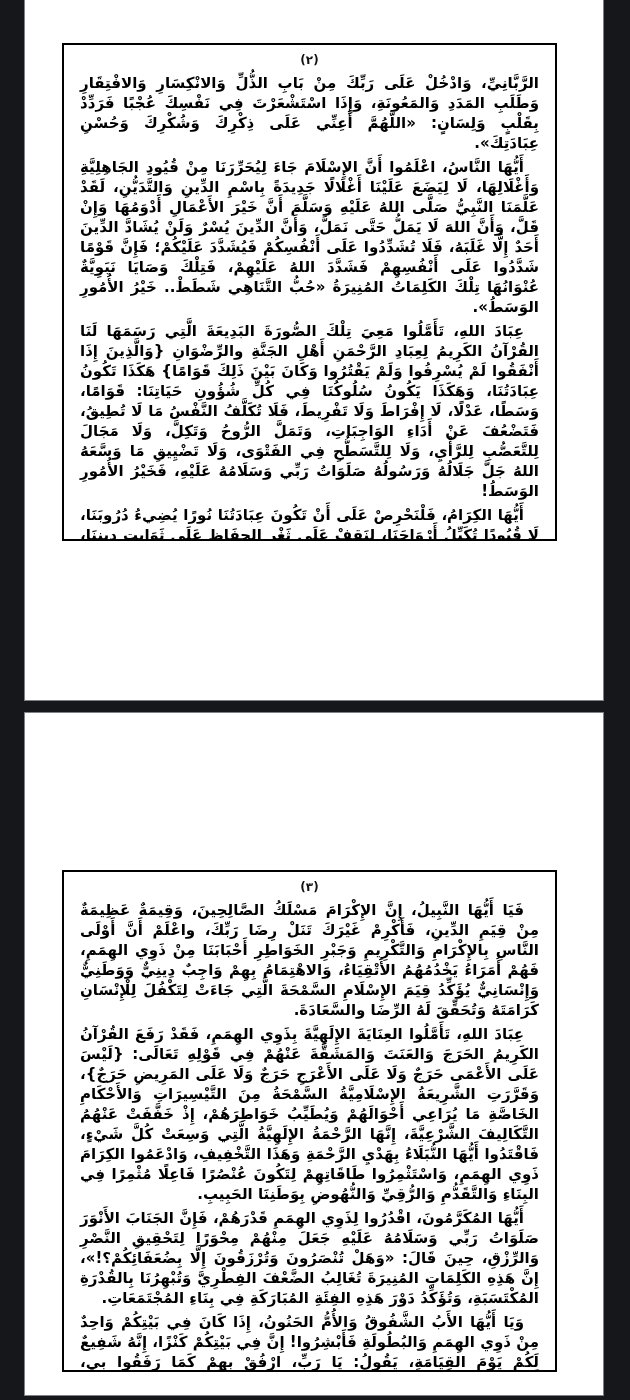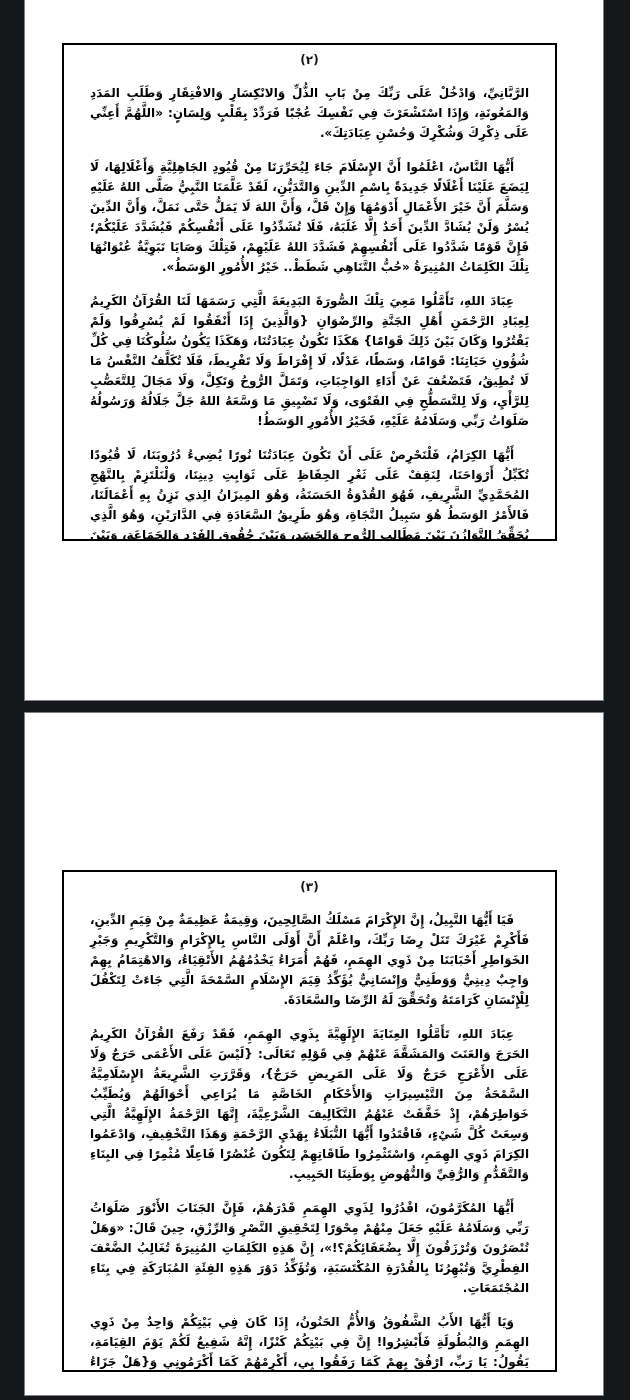--- a/index.html
+++ b/index.html
@@ -39,22 +39,22 @@
   .frame-2 { top: 157px; height: 502px; }
   .pagenum {
     text-align: center;
     font-size: 12px;
     font-weight: 700;
     line-height: 18px;
     margin: 2px 0 4px 0;
     color: #111111;
   }
   .para {
-    margin: 14px;
-    font-size: 12px;
+    margin: 4px;
+    font-size: 15px;
     font-weight: 700;
     line-height: 20px;
     text-align: justify;
     text-indent: 15px;
     color: #000000;
   }
   .para.cont { text-indent: 0; }
   .separator {
     text-align: center;
     margin-top: 16px;

